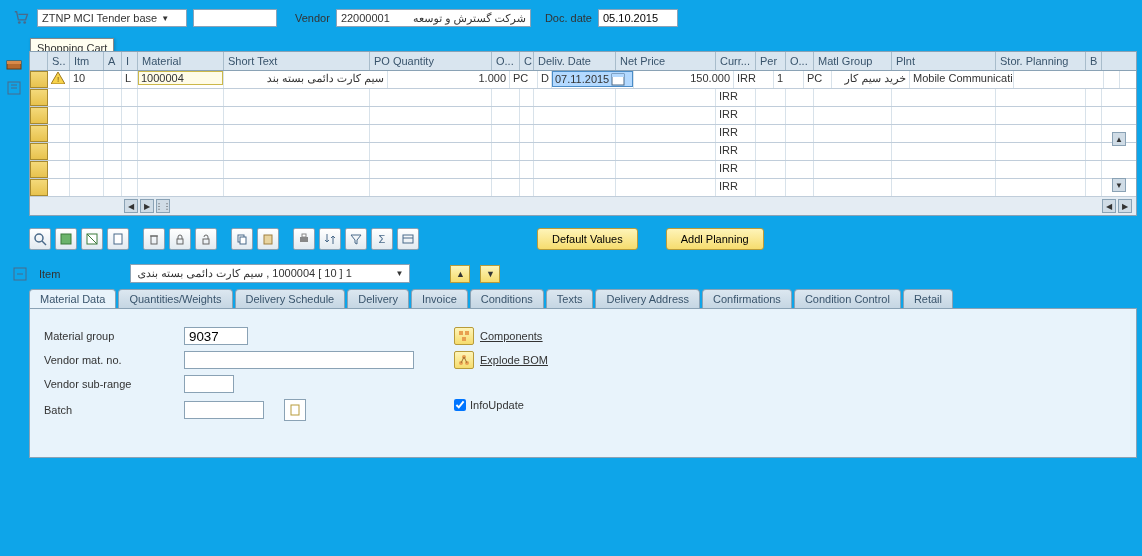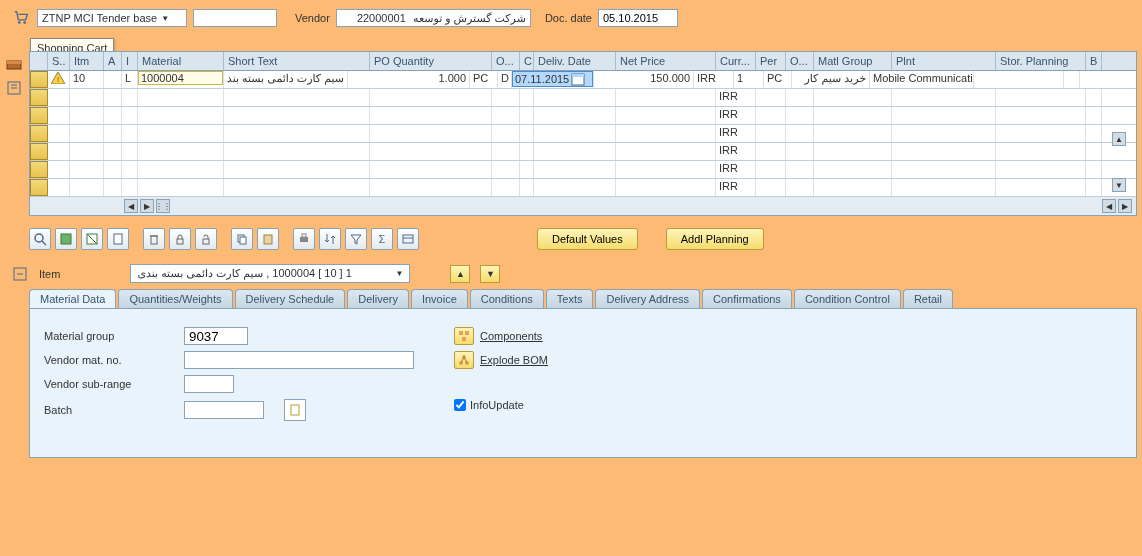--- a/index.html
+++ b/index.html
@@ -2,21 +2,21 @@
 <html><head>
   <meta charset="utf-8">
   <style>
     * { box-sizing: border-box; margin: 0; padding: 0; }
     body {
       font-family: Arial, sans-serif;
       font-size: 11px;
       background: #f0f0f0;
       color: #333;
     }
-    .container { width: 1142px; height: 556px; background: #fdba74; padding: 5px; }
+    .container { width: 1142px; height: 556px; background: #0ea5e9; padding: 5px; }
     .header-row {
       display: flex; align-items: center; gap: 6px;
       padding: 4px 8px;
     }
     .cart-icon { width: 18px; height: 18px; display: inline-block; }
     .dropdown-header {
       background: #fff; border: 1px solid #8ba3b8;
       padding: 2px 4px; font-size: 11px;
       display: flex; align-items: center; gap: 4px;
     }
@@ -179,21 +179,21 @@
         </svg>
     </span>
     <div class="dropdown-header" style="width:150px;">
       <span>ZTNP MCI Tender base</span>
       <span class="dropdown-arrow">▼</span>
     </div>
     <input class="input-field" style="width: 84px;" value="">
     <span class="label" style="margin-left:12px;">Vendor</span>
     <div class="input-field" style="width:195px; display:flex; justify-content:space-between; direction:rtl;">
       <span>شرکت گسترش و توسعه</span>
-      <span style="direction:ltr;margin-left:16px;">22000001</span>
+      <span style="direction:ltr;">22000001</span>
     </div>
     <span class="label" style="margin-left:8px;">Doc. date</span>
     <input class="input-field" style="width: 80px;" value="05.10.2015">
   </div>
 
   <div class="tooltip">Shopping Cart</div>
 
   <div class="sidebar-icons">
     <div class="side-icon">
       <svg viewBox="0 0 18 18">
@@ -243,21 +243,21 @@
                 <text x="7" y="10" font-size="8" text-anchor="middle" fill="#6b5112">!</text>
               </svg>
           </span>
         </div>
         <div class="td" style="width:34px;">10</div>
         <div class="td" style="width:18px;"></div>
         <div class="td" style="width:16px;">L</div>
         <div class="td" style="width:86px; padding:0;">
           <div class="material-cell">1000004</div>
         </div>
-        <div class="td" style="width:124px; text-align:center; direction:rtl;">سیم کارت دائمی بسته بند</div>
+        <div class="td" style="width:164px; text-align:right; direction:rtl;">سیم کارت دائمی بسته بند</div>
         <div class="td" style="width:122px; text-align:right;">1.000</div>
         <div class="td" style="width:28px;">PC</div>
         <div class="td" style="width:14px;">D</div>
         <div class="td" style="width:82px; padding:0;">
           <div class="date-cell">
             <span>07.11.2015</span>
             <span class="cal-icon">
               <svg viewBox="0 0 14 14">
                   <rect x="1" y="2" width="12" height="11" fill="#fff" stroke="#4a6a8a"></rect>
                   <rect x="1" y="2" width="12" height="3" fill="#b3d9ff"></rect>

